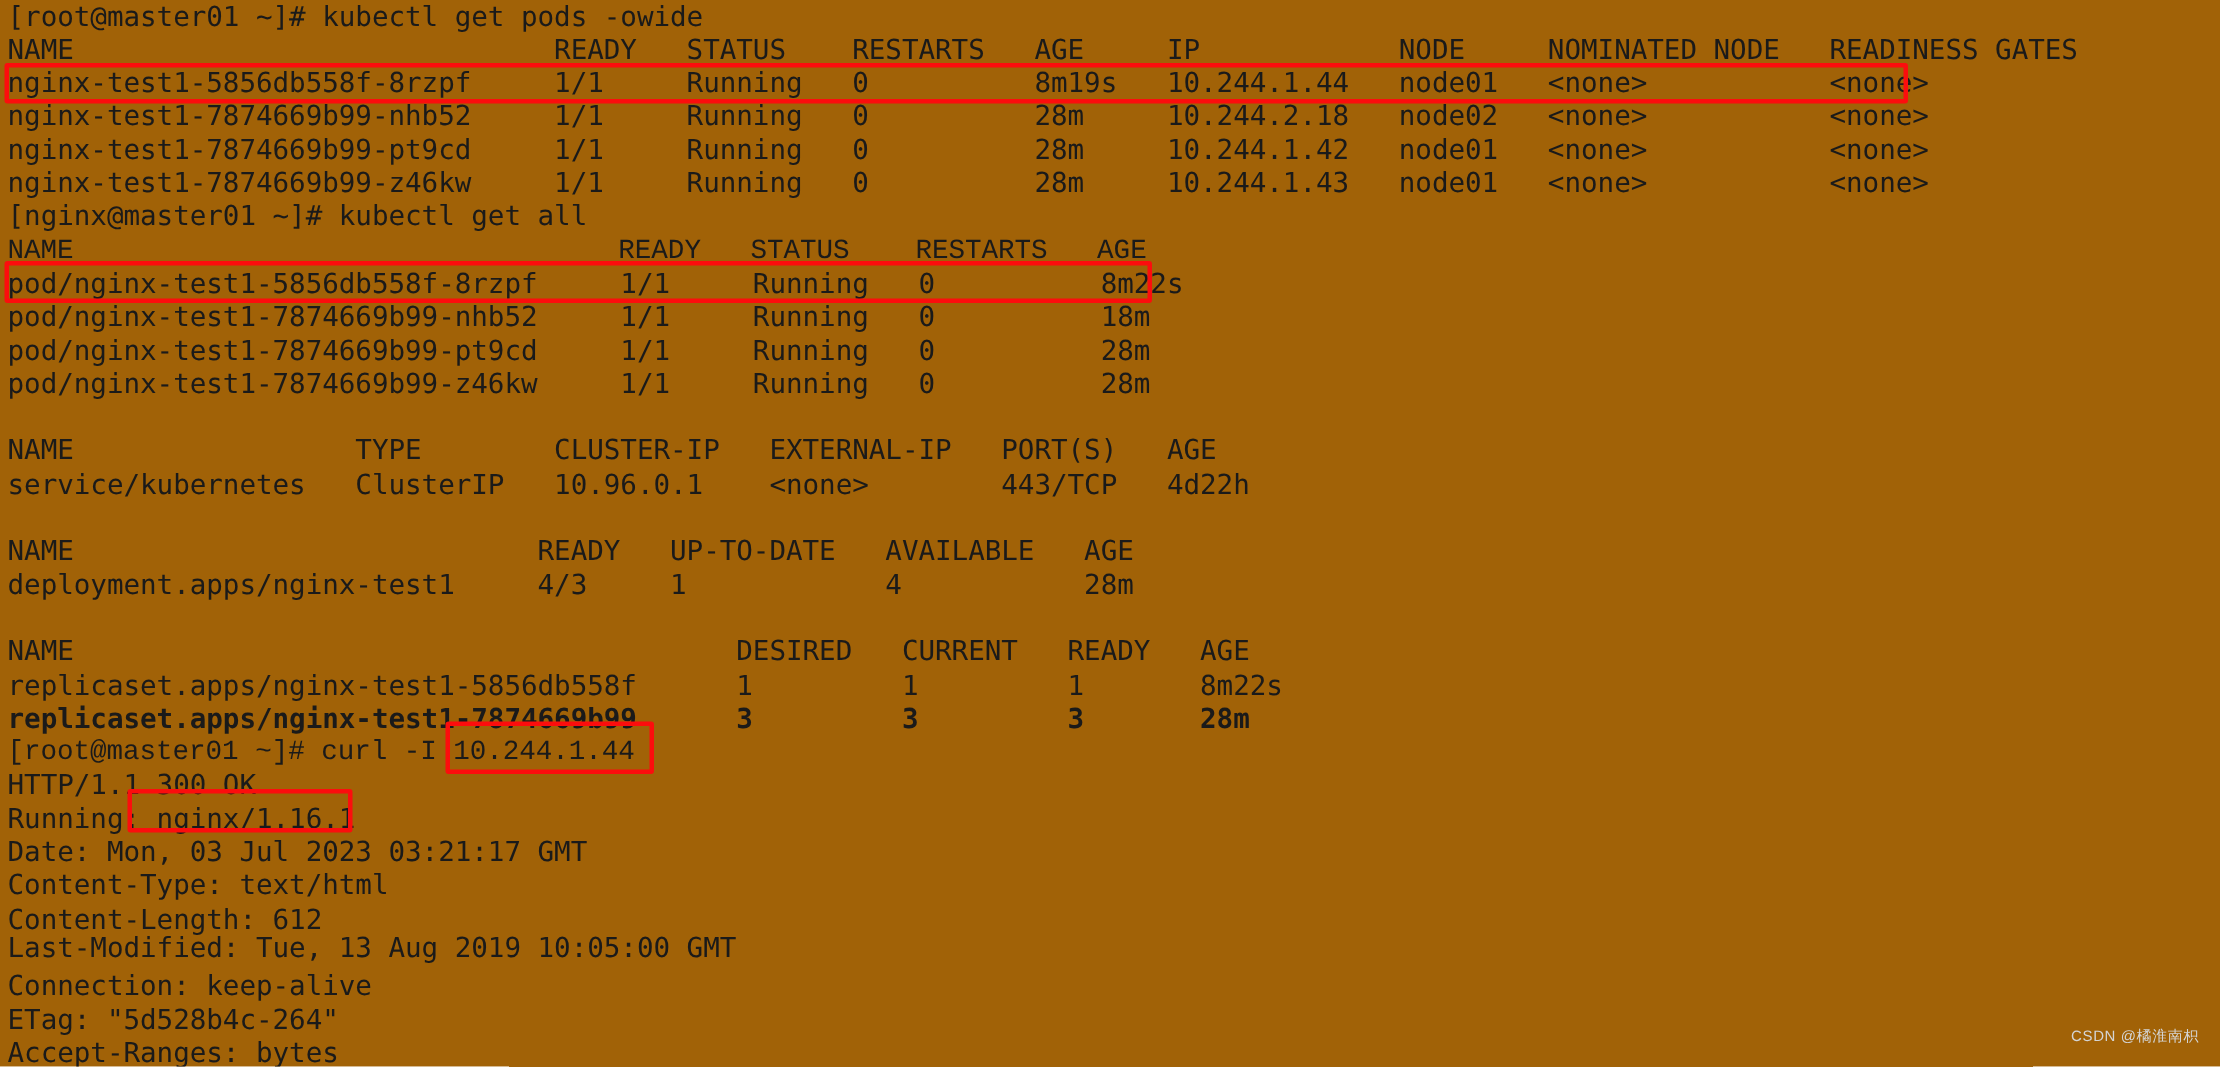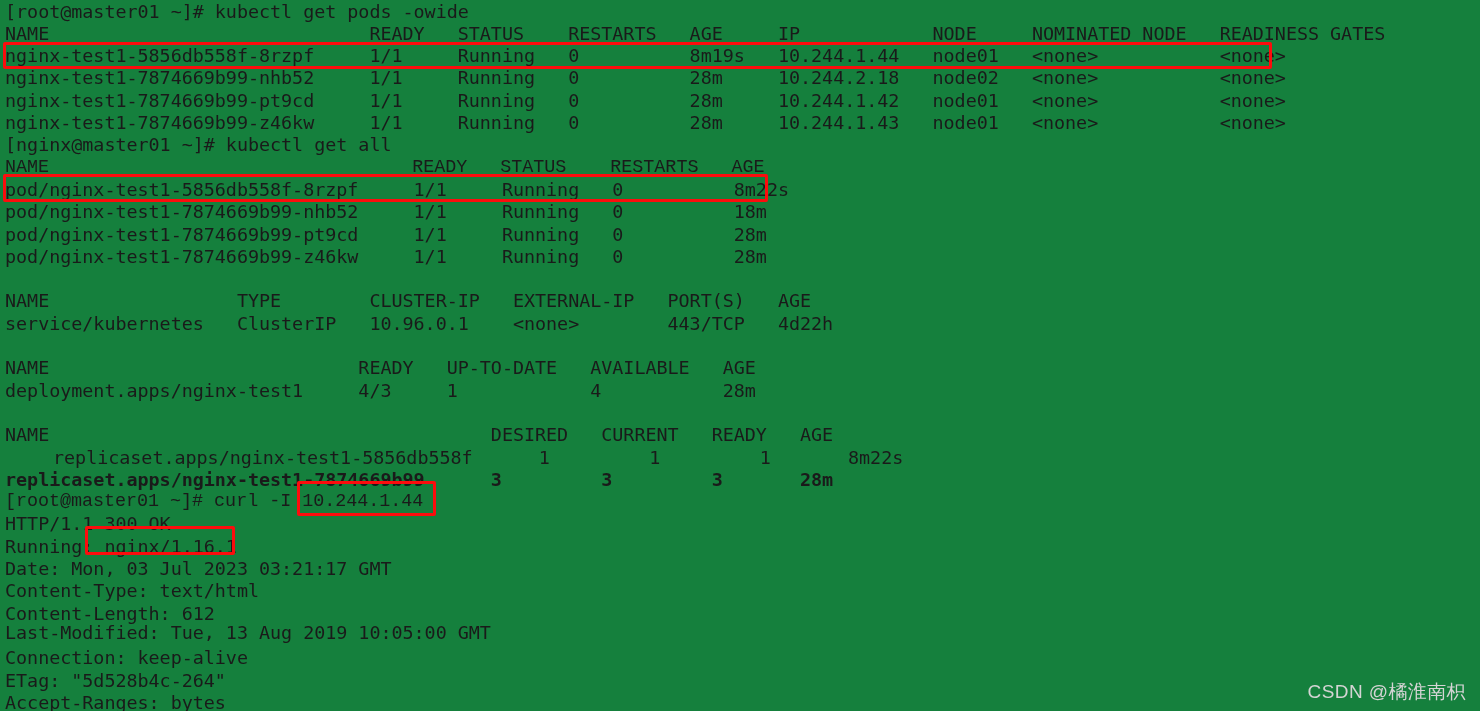--- a/index.html
+++ b/index.html
@@ -10,21 +10,21 @@
   body {
     width: 1480px;
     height: 711px;
     overflow: hidden;
     font-family: "DejaVu Sans Mono", "Liberation Mono", monospace;
   }
   #terminal {
     position: relative;
     width: 1480px;
     height: 711px;
-    background: #15803d;
+    background: #a16207;
     color: #1a1a1a;
     font-family: "DejaVu Sans Mono", "Liberation Mono", monospace;
     font-size: 18.4px;
     line-height: 22.3px;
     letter-spacing: -0.03px;
   }
   .line {
     position: absolute;
     left: 5px;
     white-space: pre;
@@ -40,21 +40,21 @@
     border-radius: 2px;
     box-sizing: border-box;
     pointer-events: none;
     background: transparent;
   }
   .watermark {
     position: absolute;
     right: 14px;
     bottom: 8px;
     font-family: "Liberation Sans", "DejaVu Sans", sans-serif;
-    font-size: 19px;
+    font-size: 10px;
     color: #d4d4d4;
     white-space: pre;
     letter-spacing: 0.4px;
   }
 </style>
 </head>
 <body>
 
 <div id="terminal">
     <div class="line" style="top: 0.5px;">[root@master01 ~]# kubectl get pods -owide</div>
@@ -70,21 +70,21 @@
     <div class="line" style="top: 223.5px;">pod/nginx-test1-7874669b99-pt9cd     1/1     Running   0          28m</div>
     <div class="line" style="top: 245.8px;">pod/nginx-test1-7874669b99-z46kw     1/1     Running   0          28m</div>
     <div class="line" style="top: 268.1px;"></div>
     <div class="line" style="top: 290.4px;">NAME                 TYPE        CLUSTER-IP   EXTERNAL-IP   PORT(S)   AGE</div>
     <div class="line" style="top: 312.7px;">service/kubernetes   ClusterIP   10.96.0.1    &lt;none&gt;        443/TCP   4d22h</div>
     <div class="line" style="top: 335px;"></div>
     <div class="line" style="top: 357.3px;">NAME                            READY   UP-TO-DATE   AVAILABLE   AGE</div>
     <div class="line" style="top: 379.6px;">deployment.apps/nginx-test1     4/3     1            4           28m</div>
     <div class="line" style="top: 401.9px;"></div>
     <div class="line" style="top: 424.2px;">NAME                                        DESIRED   CURRENT   READY   AGE</div>
-    <div class="line" style="top: 446.5px; margin-left: 48px;">replicaset.apps/nginx-test1-5856db558f      1         1         1       8m22s</div>
+    <div class="line" style="top: 446.5px;">replicaset.apps/nginx-test1-5856db558f      1         1         1       8m22s</div>
     <div class="line" style="top: 468.8px; font-weight: bold;">replicaset.apps/nginx-test1-7874669b99      3         3         3       28m</div>
     <div class="line" style="top: 491.1px; font-family: Liberation Mono, monospace;">[root@master01 ~]# curl -I 10.244.1.44</div>
     <div class="line" style="top: 513.4px;">HTTP/1.1 300 OK</div>
     <div class="line" style="top: 535.7px;">Running: nginx/1.16.1</div>
     <div class="line" style="top: 558px;">Date: Mon, 03 Jul 2023 03:21:17 GMT</div>
     <div class="line" style="top: 580.3px;">Content-Type: text/html</div>
     <div class="line" style="top: 602.6px;">Content-Length: 612</div>
     <div class="line" style="top: 622px;">Last-Modified: Tue, 13 Aug 2019 10:05:00 GMT</div>
     <div class="line" style="top: 647.2px;">Connection: keep-alive</div>
     <div class="line" style="top: 669.5px;">ETag: "5d528b4c-264"</div>

